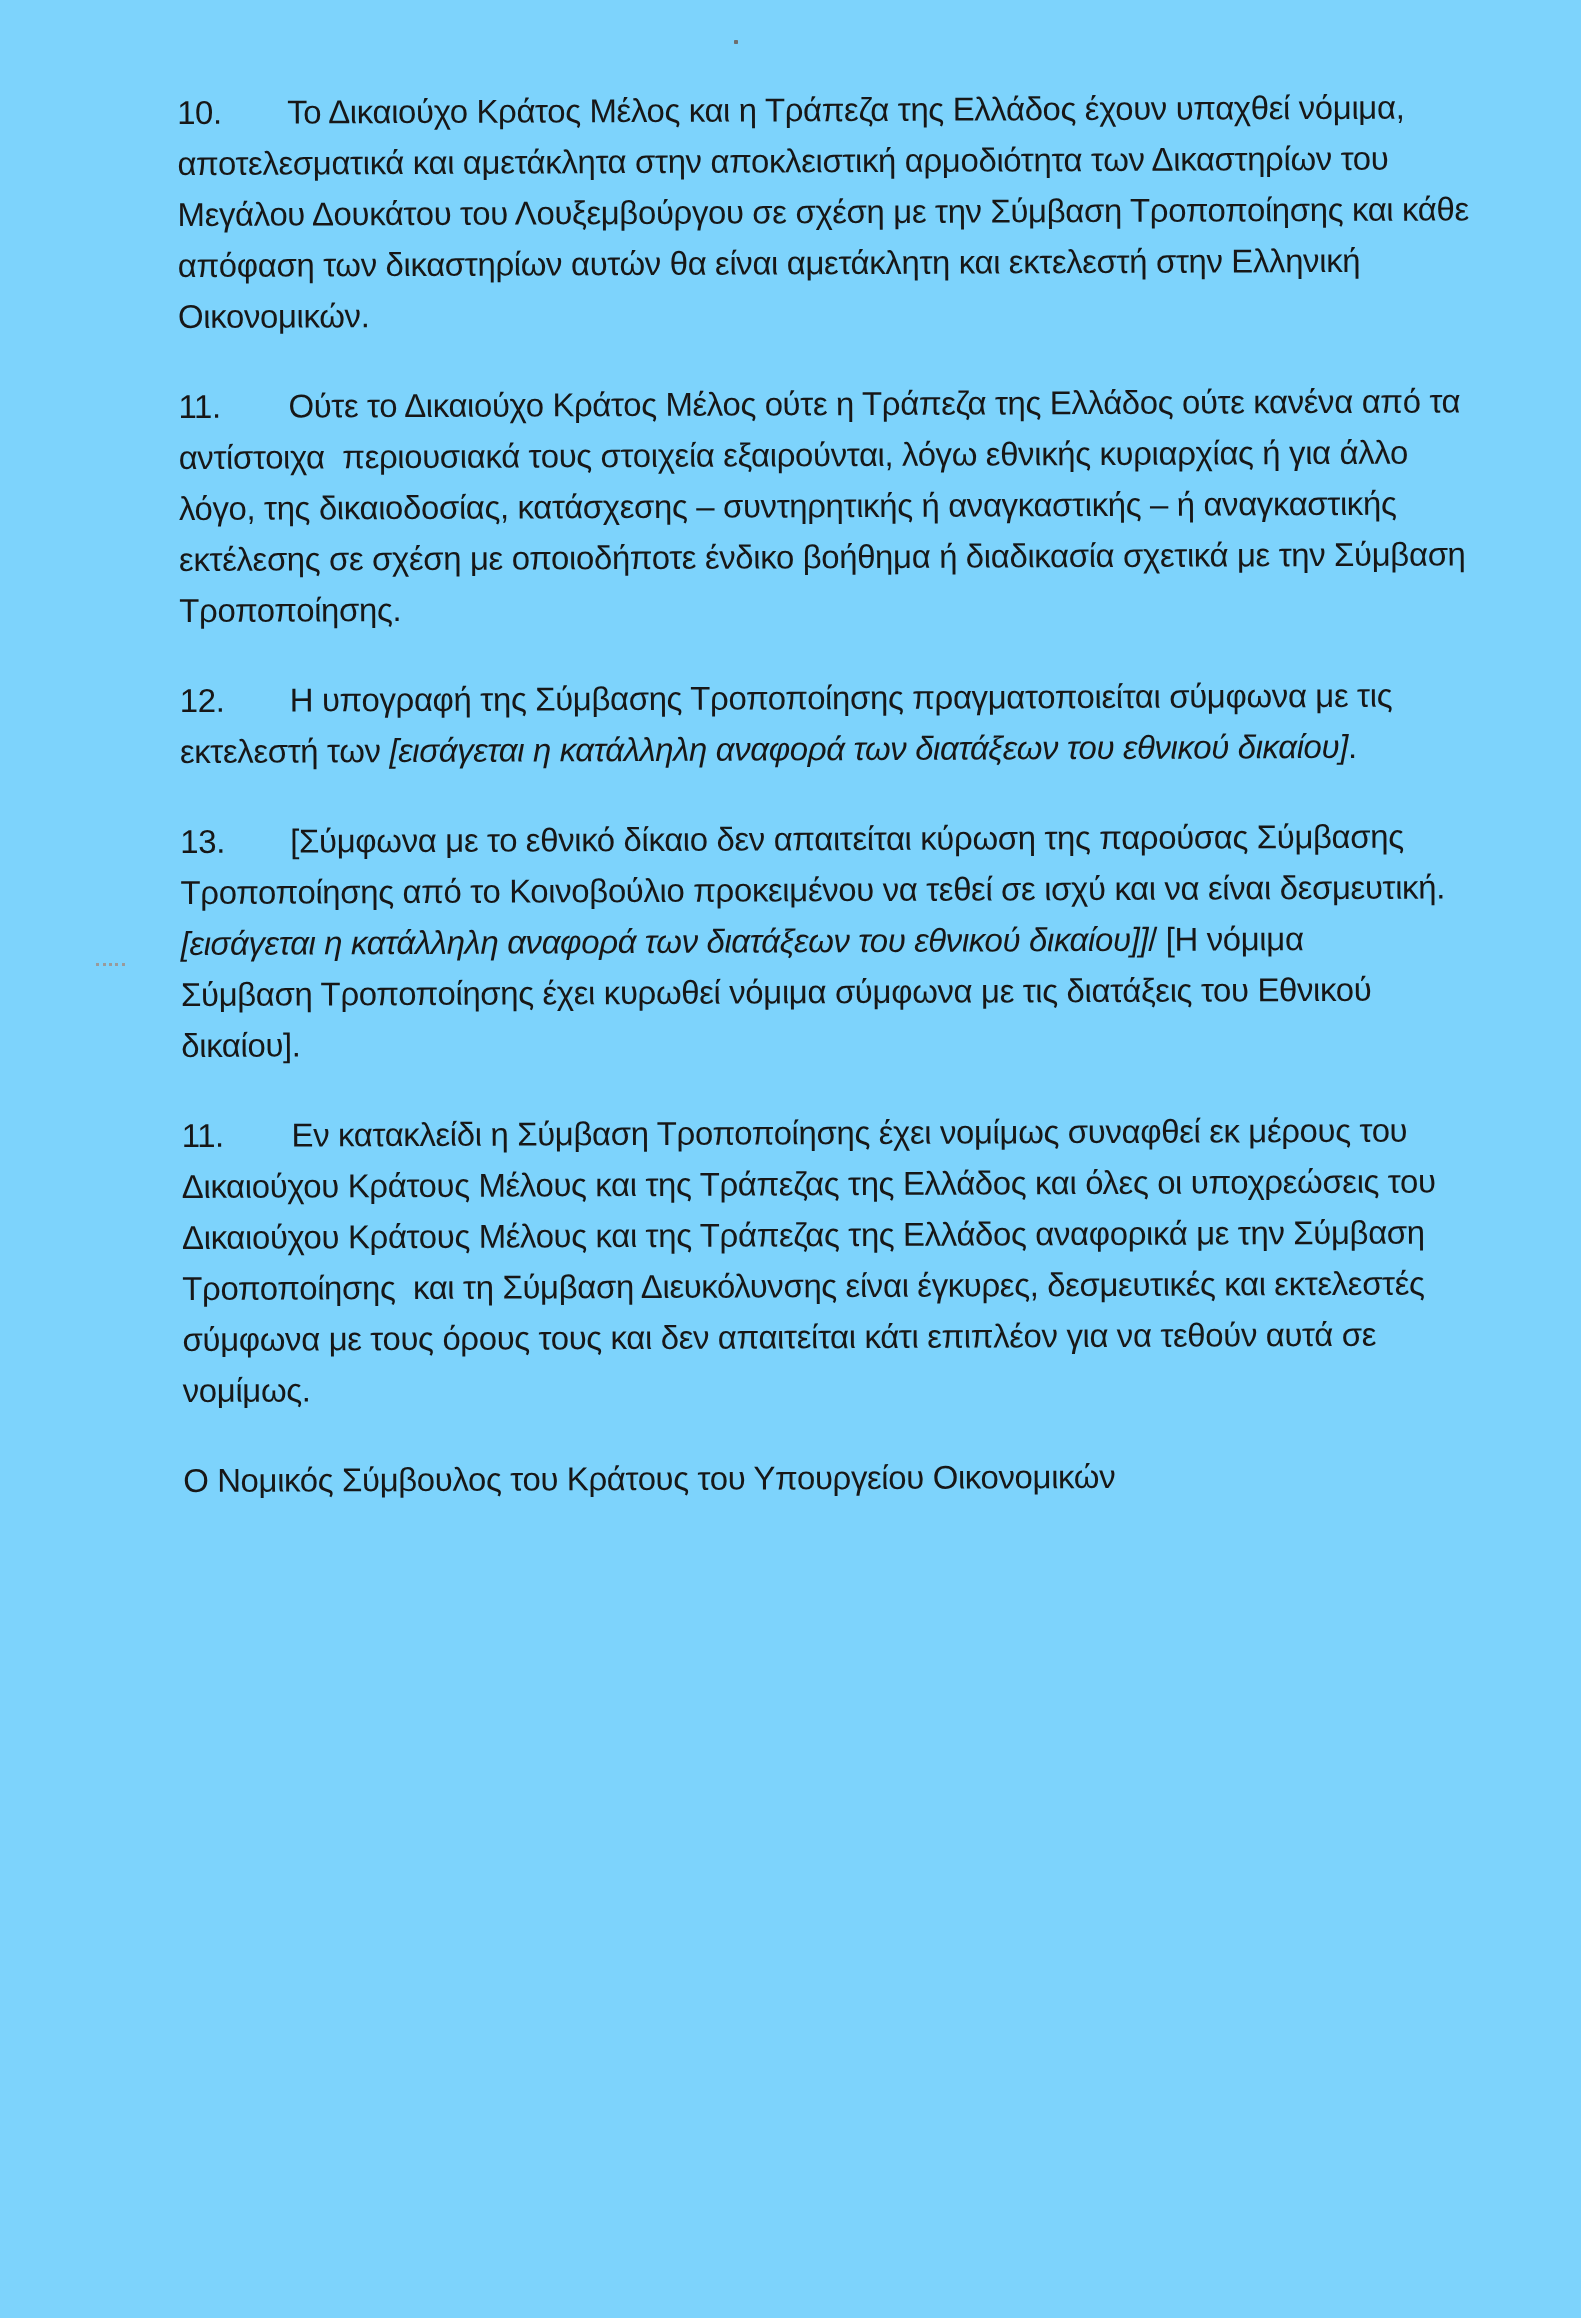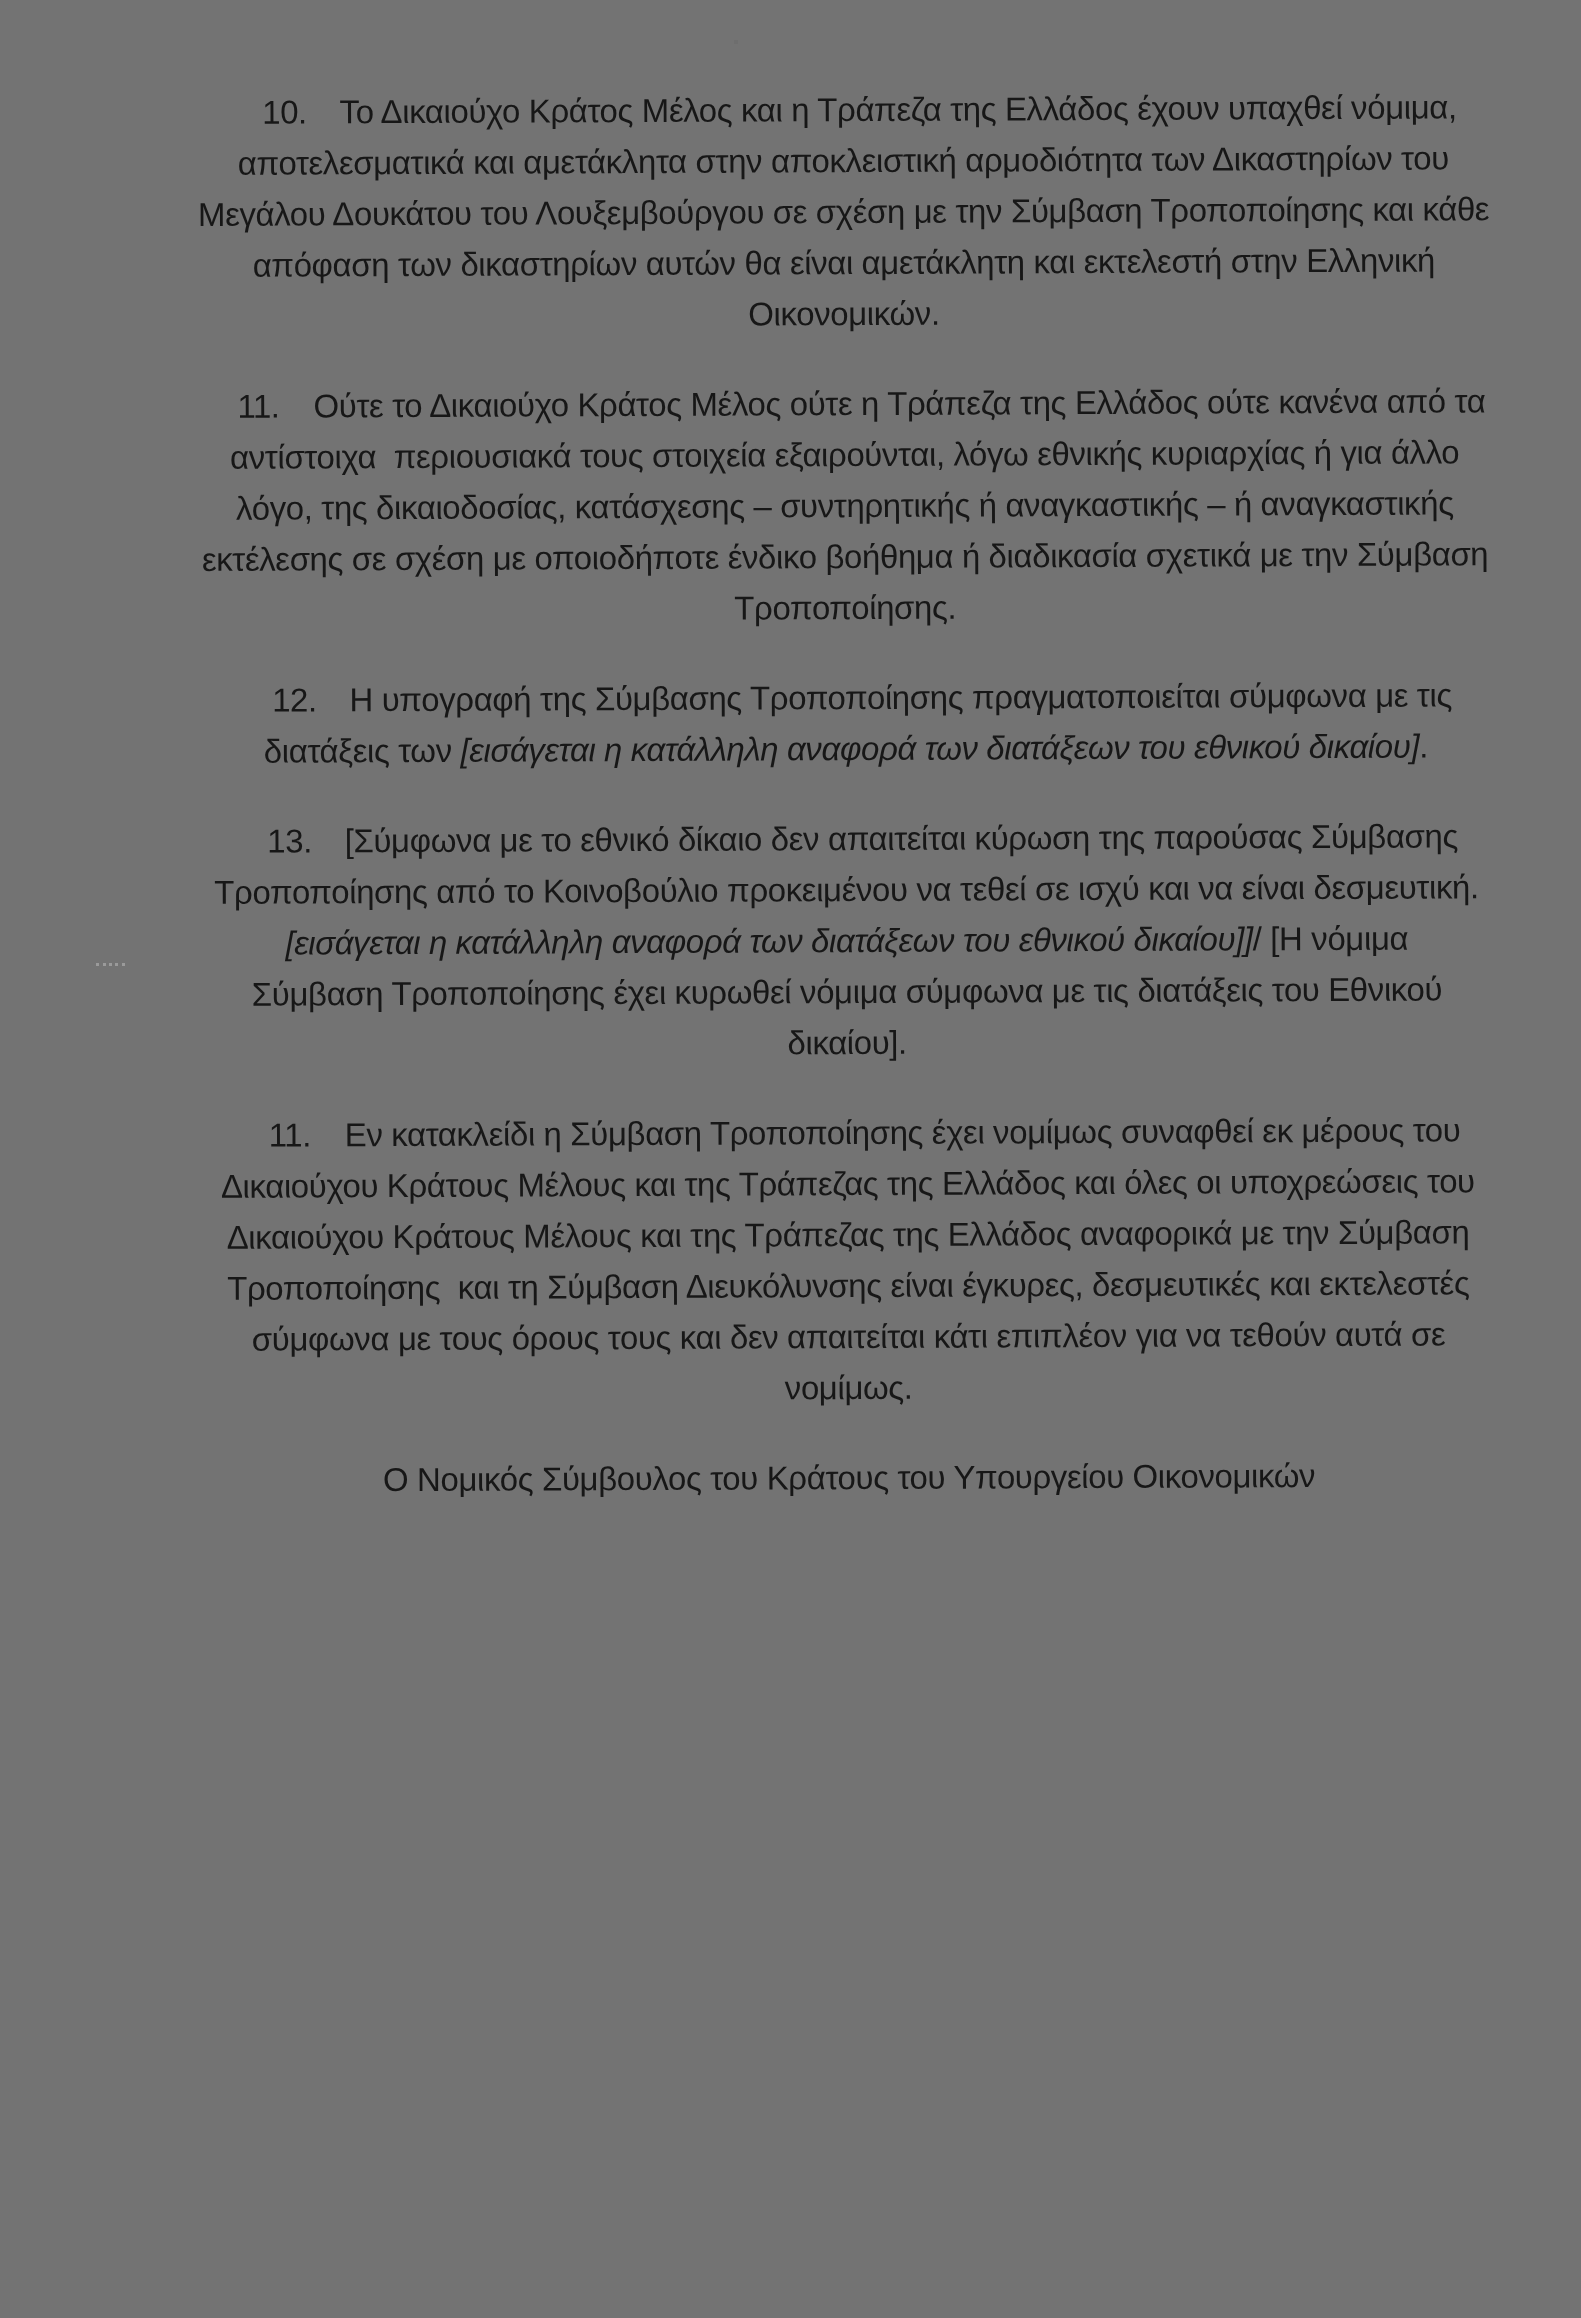--- a/index.html
+++ b/index.html
@@ -10,22 +10,21 @@
   body {
     width: 1582px;
     height: 2319px;
     position: relative;
     overflow: hidden;
     font-family: "Liberation Sans", "DejaVu Sans", sans-serif;
   }
   .page {
     position: absolute;
     inset: 0;
-    background: #737373;
-    text-align: center;
+    background: #7dd3fc;
   }
   .content {
     position: absolute;
     left: 177px;
     top: 87px;
     width: 1332px;
     transform: rotate(-0.25deg);
     transform-origin: left top;
     color: #171717;
   }
@@ -86,21 +85,21 @@
       </div>
       <div class="para">
         <div class="line"><span class="num">11.</span><span class="seg">Ούτε το Δικαιούχο Κράτος Μέλος ούτε η Τράπεζα της Ελλάδος ούτε κανένα από τα</span></div>
         <div class="line"><span class="seg">αντίστοιχα  περιουσιακά τους στοιχεία εξαιρούνται, λόγω εθνικής κυριαρχίας ή για άλλο</span></div>
         <div class="line"><span class="seg">λόγο, της δικαιοδοσίας, κατάσχεσης – συντηρητικής ή αναγκαστικής – ή αναγκαστικής</span></div>
         <div class="line"><span class="seg">εκτέλεσης σε σχέση με οποιοδήποτε ένδικο βοήθημα ή διαδικασία σχετικά με την Σύμβαση</span></div>
         <div class="line"><span class="seg">Τροποποίησης.</span></div>
       </div>
       <div class="para">
         <div class="line"><span class="num">12.</span><span class="seg">Η υπογραφή της Σύμβασης Τροποποίησης πραγματοποιείται σύμφωνα με τις</span></div>
-        <div class="line"><span class="seg">διατάξεις των </span><span class="seg italic">[εισάγεται η κατάλληλη αναφορά των διατάξεων του εθνικού δικαίου]</span><span class="seg">.</span></div>
+        <div class="line"><span class="seg">εκτελεστή των </span><span class="seg italic">[εισάγεται η κατάλληλη αναφορά των διατάξεων του εθνικού δικαίου]</span><span class="seg">.</span></div>
       </div>
       <div class="para">
         <div class="line"><span class="num">13.</span><span class="seg">[Σύμφωνα με το εθνικό δίκαιο δεν απαιτείται κύρωση της παρούσας Σύμβασης</span></div>
         <div class="line"><span class="seg">Τροποποίησης από το Κοινοβούλιο προκειμένου να τεθεί σε ισχύ και να είναι δεσμευτική.</span></div>
         <div class="line"><span class="seg italic">[εισάγεται η κατάλληλη αναφορά των διατάξεων του εθνικού δικαίου]]</span><span class="seg">/ [Η νόμιμα</span></div>
         <div class="line"><span class="seg">Σύμβαση Τροποποίησης έχει κυρωθεί νόμιμα σύμφωνα με τις διατάξεις του Εθνικού</span></div>
         <div class="line"><span class="seg">δικαίου].</span></div>
       </div>
       <div class="para">
         <div class="line"><span class="num">11.</span><span class="seg">Εν κατακλείδι η Σύμβαση Τροποποίησης έχει νομίμως συναφθεί εκ μέρους του</span></div>

